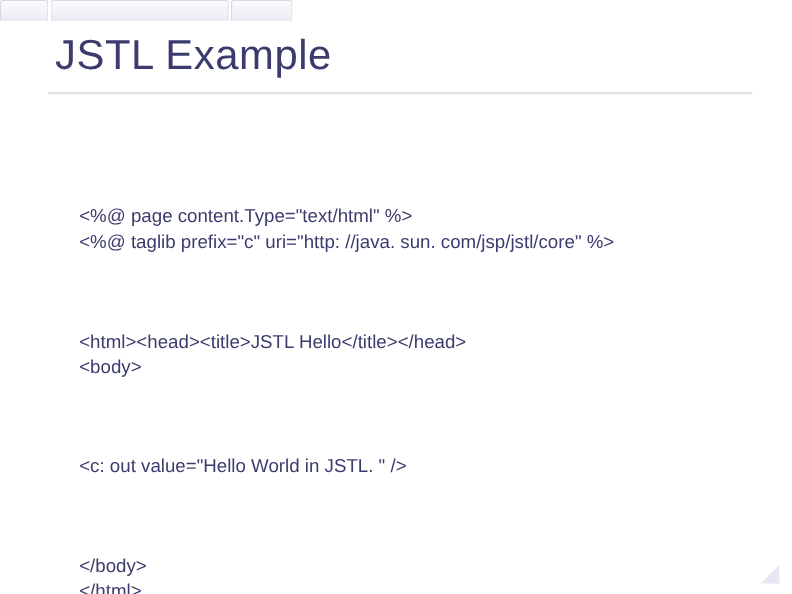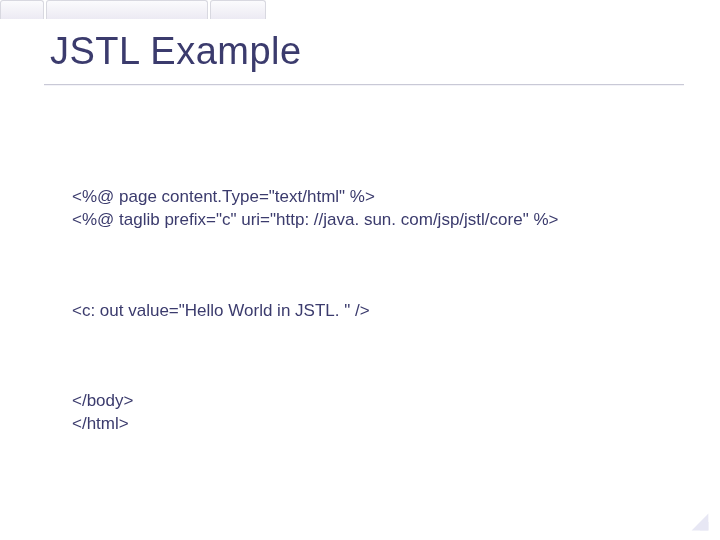--- a/index.html
+++ b/index.html
@@ -81,18 +81,20 @@
   <div class="tab" style="width:160px"></div>
   <div class="tab" style="width:54px"></div>
 </div>
 
 <div class="title">JSTL Example</div>
 <div class="rule"></div>
 
 <div class="code">
   <div class="block">&lt;%@ page content.Type="text/html" %&gt;
 &lt;%@ taglib prefix="c" uri="http: //java. sun. com/jsp/jstl/core" %&gt;</div>
+  <div class="block">&lt;html&gt;&lt;head&gt;&lt;title&gt;JSTL Hello&lt;/title&gt;&lt;/head&gt;
+&lt;body&gt;</div>
   <div class="block">&lt;c: out value="Hello World in JSTL. " /&gt;</div>
   <div class="block">&lt;/body&gt;
 &lt;/html&gt;</div>
 </div>
 
 <div class="corner"></div>
 
 </body></html>

